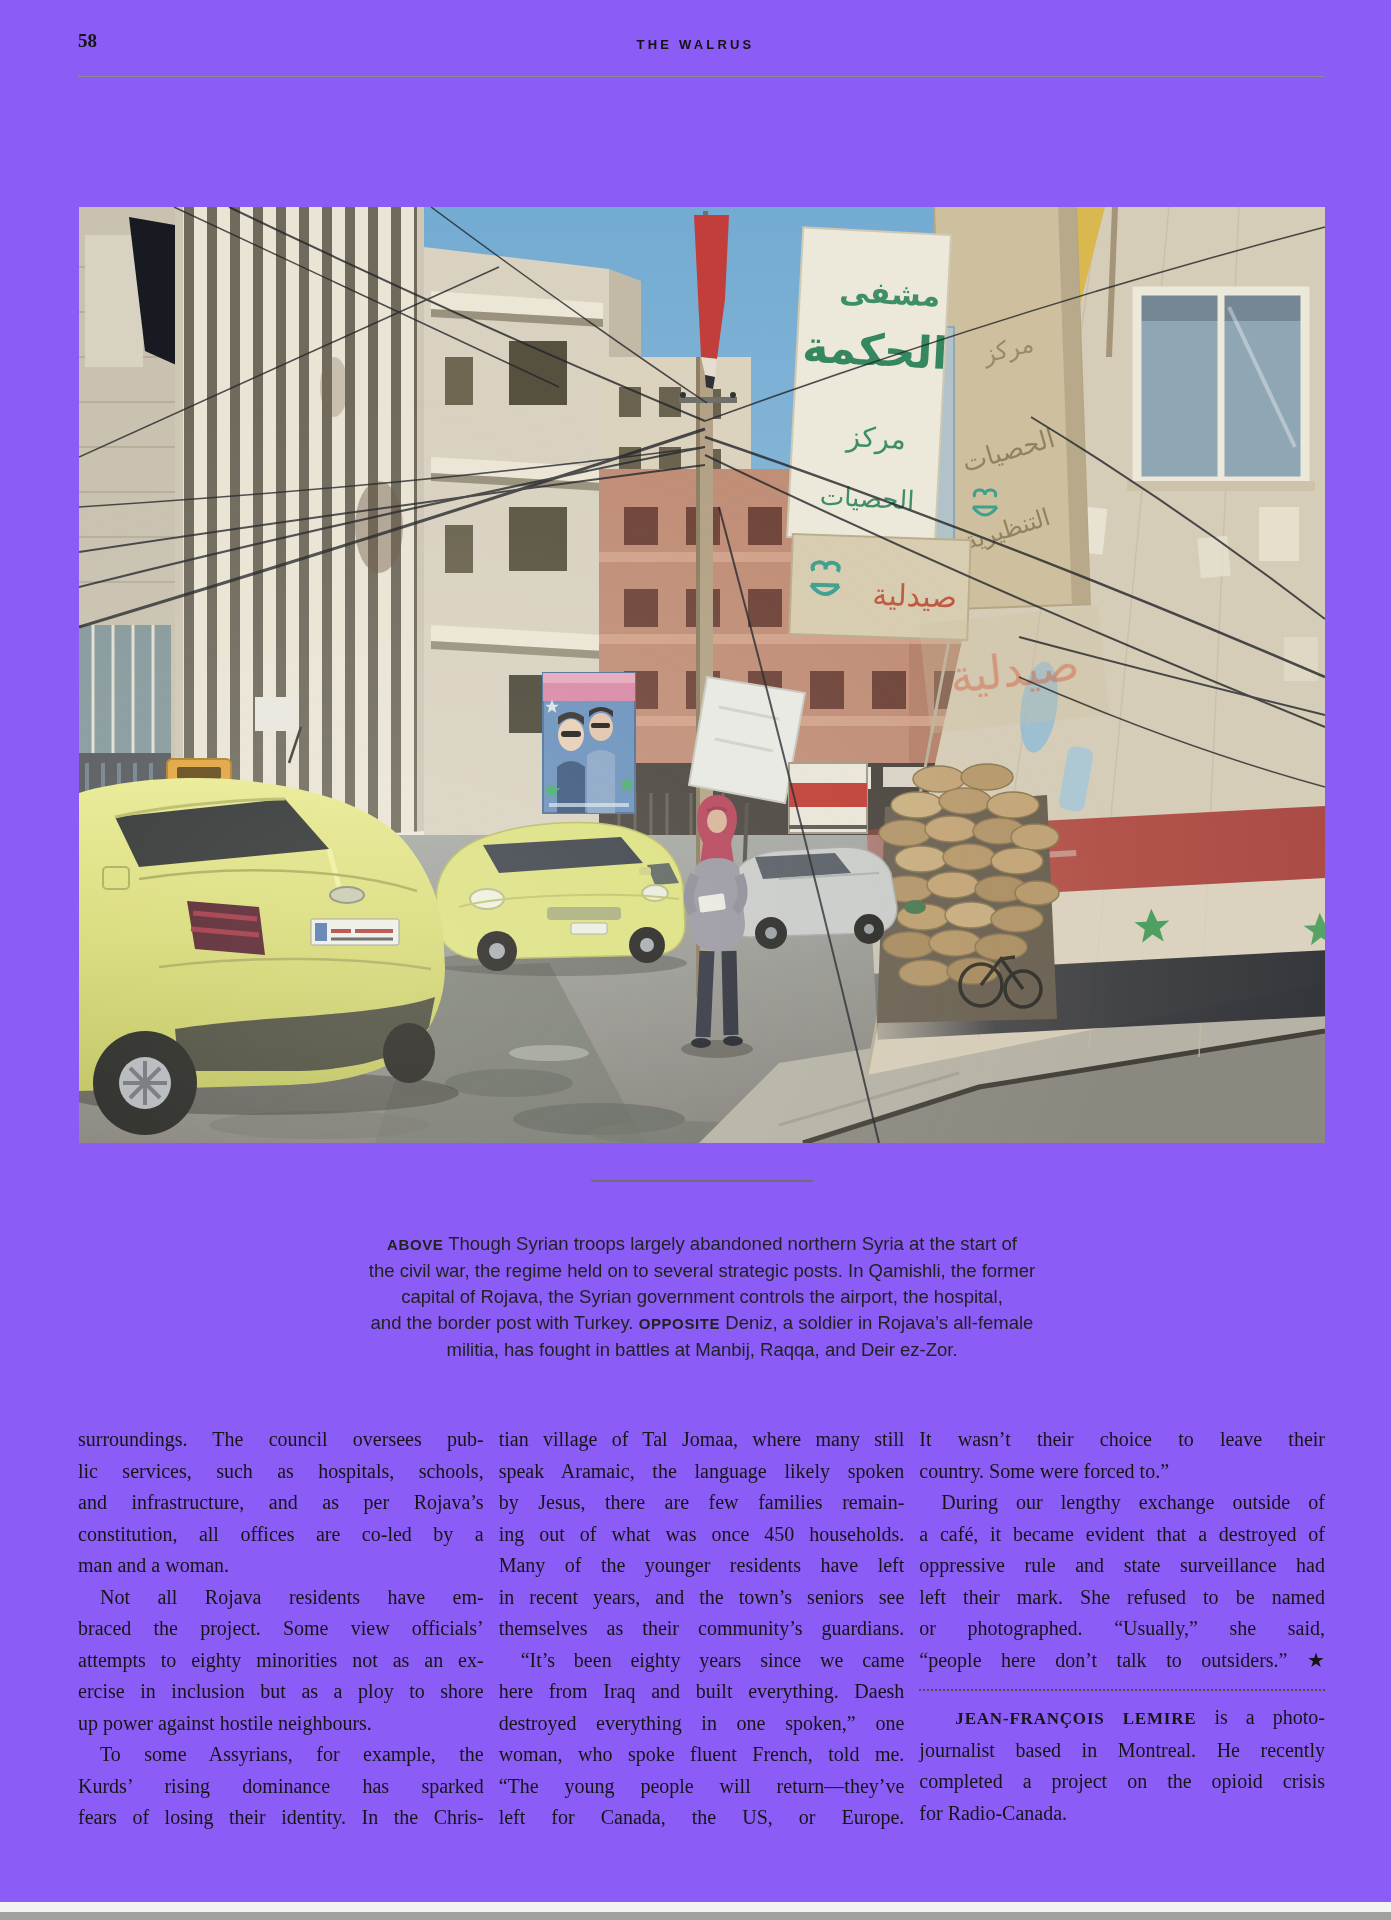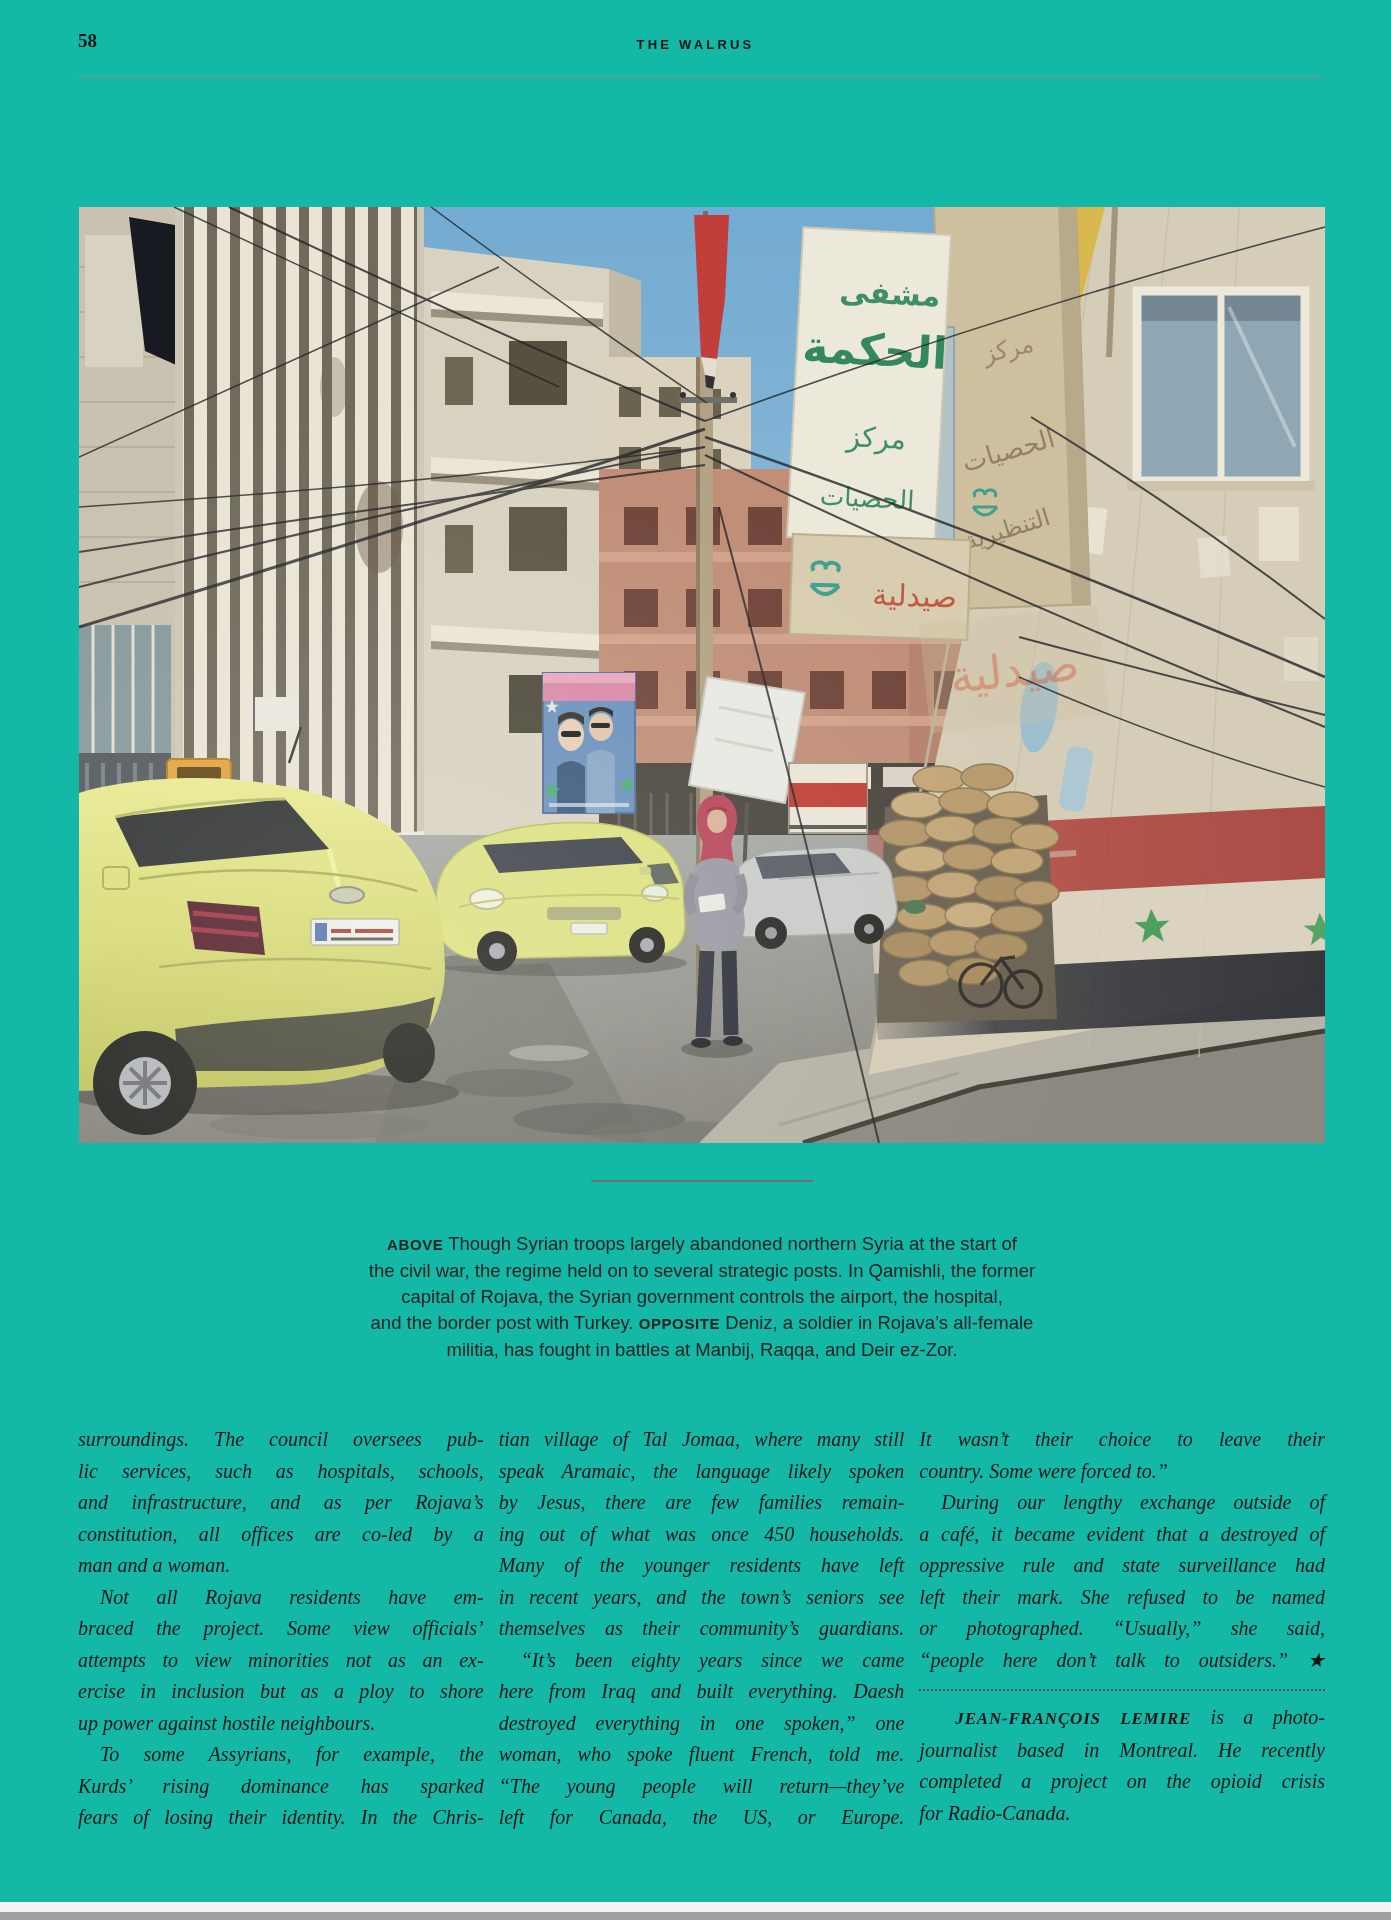--- a/index.html
+++ b/index.html
@@ -1,31 +1,31 @@
 <!DOCTYPE html>
 <html><head>
 <meta charset="utf-8">
 <style>
   html,body{margin:0;padding:0;background:#fff;}
-  #page{position:relative;width:1391px;height:1920px;background:#14b8a6;overflow:hidden;
+  #page{position:relative;width:1391px;height:1920px;background:#8b5cf6;overflow:hidden;
         font-family:"Liberation Serif",serif;}
   #folio{position:absolute;left:78px;top:30px;font-weight:700;font-size:19px;color:#141414;}
   #masthead{position:absolute;left:0;right:0;top:37px;text-align:center;
         font-family:"Liberation Sans",sans-serif;font-weight:700;font-size:13px;
         letter-spacing:3.2px;color:#141414;}
   #head-rule{position:absolute;left:78px;top:76px;width:1246px;height:1px;background:#8d8d8d;}
   #photo{position:absolute;left:79px;top:207px;width:1246px;height:936px;}
   #photo svg{display:block;}
   #cap-divider{position:absolute;left:591px;top:1180px;width:222px;height:2px;background:#6e6e6e;}
   #caption{position:absolute;left:250px;top:1231px;width:904px;text-align:center;
         font-family:"Liberation Sans",sans-serif;font-size:18.5px;line-height:26px;color:#222;}
   .cap-label{font-weight:700;font-size:15px;letter-spacing:.6px;}
   #columns{position:absolute;left:78px;top:1424px;width:1247px;display:grid;
         grid-template-columns:repeat(3,1fr);column-gap:15px;
-        font-size:20px;line-height:31.5px;color:#161616;font-style:italic;}
+        font-size:20px;line-height:31.5px;color:#161616;}
   .bl{text-align:justify;text-align-last:justify;}
   .bl.end{text-align-last:left;}
   .bl.ind{text-indent:22px;}
   #bio-divider{border-top:2px dotted #4c4c4c;height:0;margin:13px 0 11px;}
   .bio-name{font-weight:700;font-size:17px;letter-spacing:.8px;margin-left:36px;}
   #bottom-strip{position:absolute;left:0;top:1902px;width:1391px;height:10px;background:#f4f3f1;}
   #bottom-band{position:absolute;left:0;top:1912px;width:1391px;height:8px;background:#a0a09e;}
 </style>
 </head>
 <body>
@@ -463,21 +463,21 @@
 
   <div id="columns">
     <div>
         <div class="bl">surroundings. The council oversees pub-</div>
         <div class="bl">lic services, such as hospitals, schools,</div>
         <div class="bl">and infrastructure, and as per Rojava’s</div>
         <div class="bl">constitution, all offices are co-led by a</div>
         <div class="bl end">man and a woman.</div>
         <div class="bl ind">Not all Rojava residents have em-</div>
         <div class="bl">braced the project. Some view officials’</div>
-        <div class="bl">attempts to view minorities not as an ex-</div>
+        <div class="bl">attempts to eighty minorities not as an ex-</div>
         <div class="bl">ercise in inclusion but as a ploy to shore</div>
         <div class="bl end">up power against hostile neighbours.</div>
         <div class="bl ind">To some Assyrians, for example, the</div>
         <div class="bl">Kurds’ rising dominance has sparked</div>
         <div class="bl">fears of losing their identity. In the Chris-</div>
       </div>
     <div>
         <div class="bl">tian village of Tal Jomaa, where many still</div>
         <div class="bl">speak Aramaic, the language likely spoken</div>
         <div class="bl">by Jesus, there are few families remain-</div>

